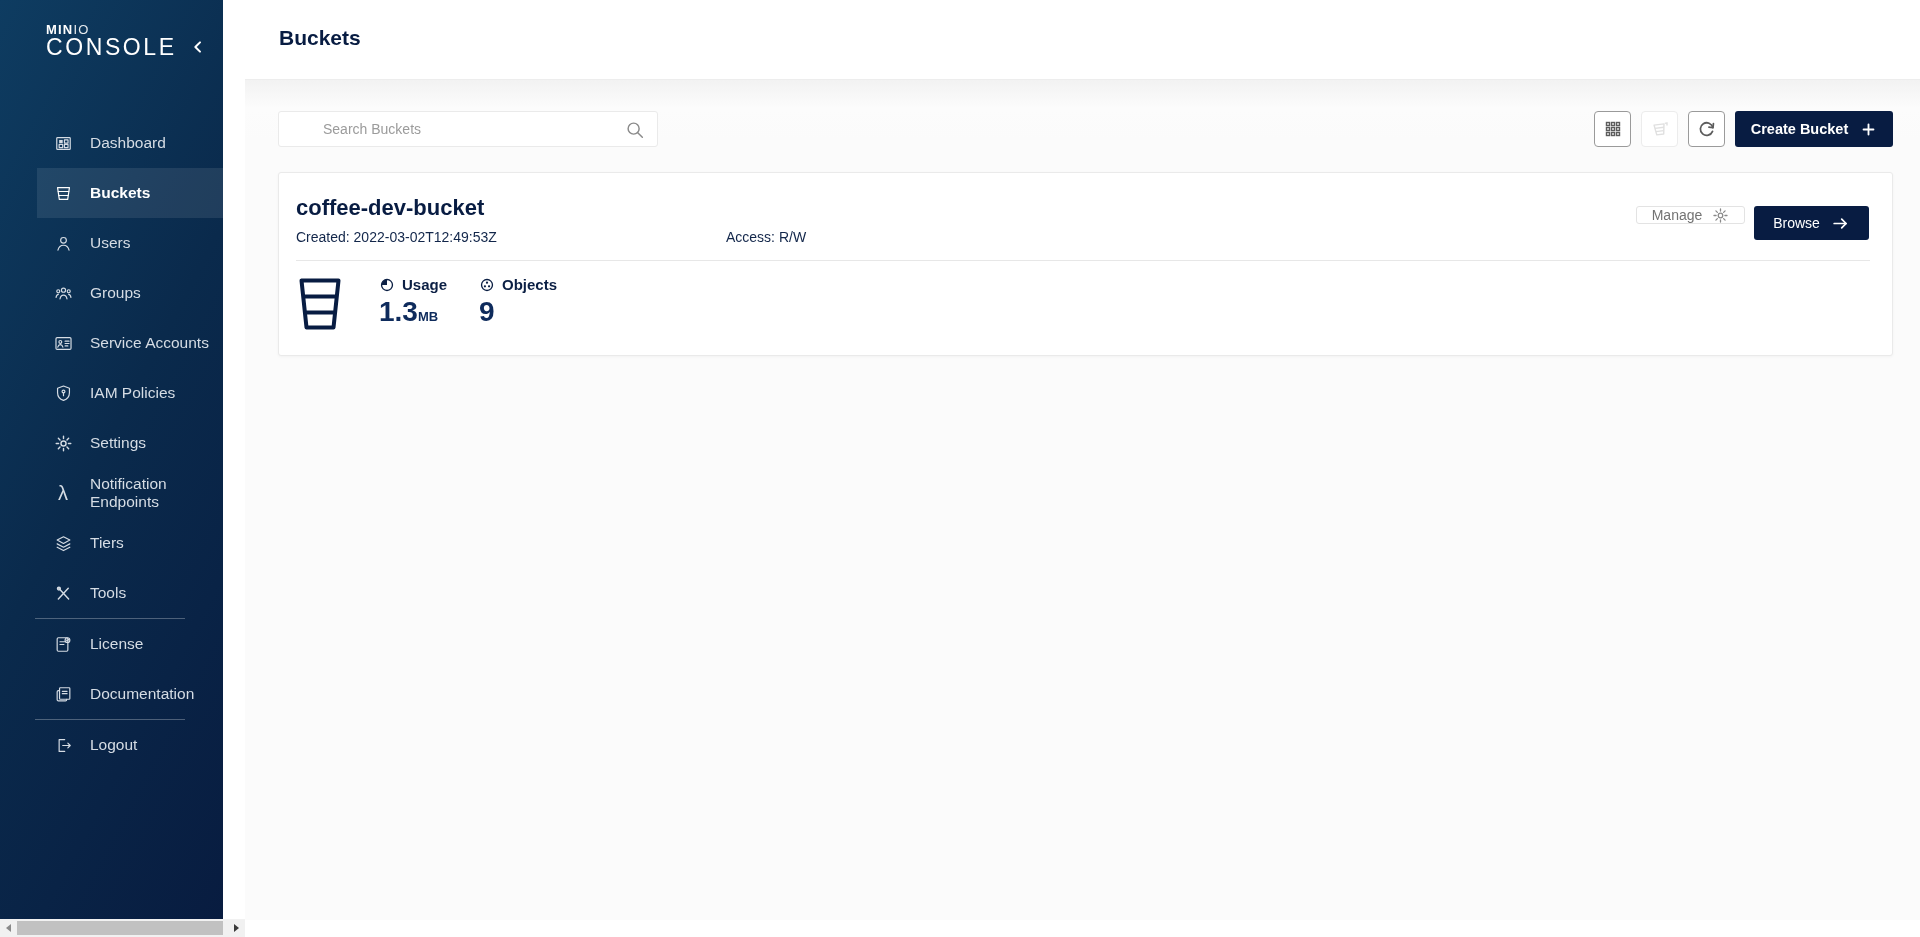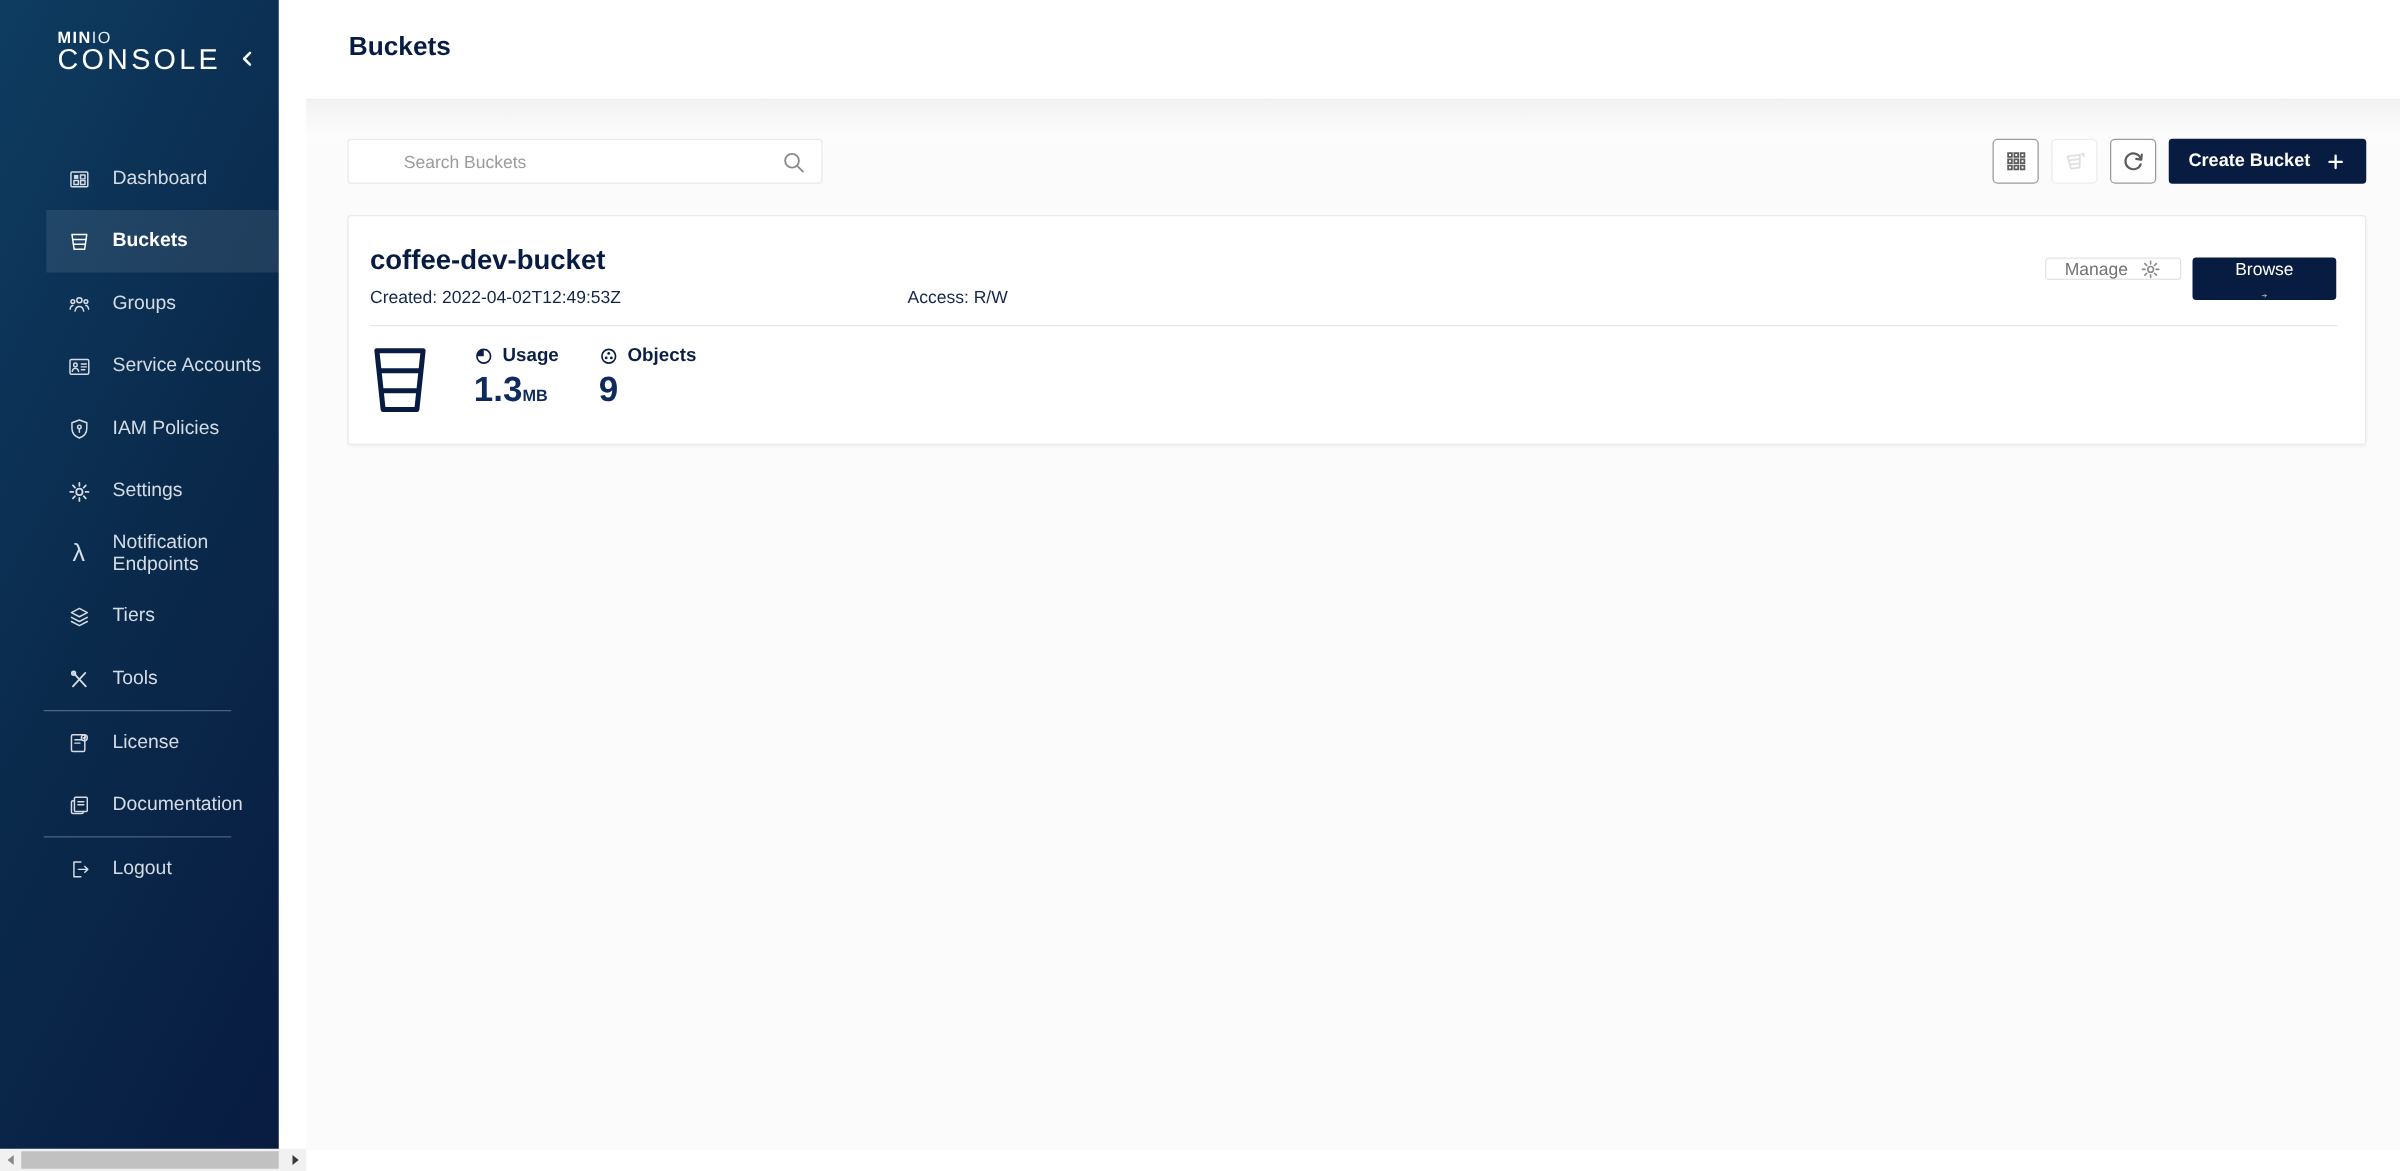--- a/index.html
+++ b/index.html
@@ -64,21 +64,21 @@
   .metrics-row { margin-top:15px; display:flex; align-items:flex-start; }
   .big-bucket { margin-right:35px; }
   .metric { margin-right:32px; min-width:58px; }
   .metric-label { display:flex; align-items:center; gap:7px; font-size:15px; font-weight:700; color:#0b1f44; }
   .metric-value { margin-top:5px; font-size:28px; font-weight:700; color:#0e2b5c; line-height:28px; }
   .metric-value .unit { font-size:13px; }
   .card-buttons { position:absolute; right:23px; top:33px; display:flex; gap:9px; }
   .manage-btn { width:109px; height:18px; background:#fff; border:1px solid #e3e3e3; border-radius:3px;
     color:#737373; font-size:14px; display:flex; align-items:center; justify-content:center; gap:10px; cursor:pointer; }
   .browse-btn { width:115px; height:34px; background:#081C42; border:none; border-radius:3px;
-    color:#fff; font-size:14px; display:flex; align-items:center; justify-content:center; gap:11px; cursor:pointer;flex-direction:column; }
+    color:#fff; font-size:14px; display:flex; align-items:center; justify-content:center; gap:11px; cursor:pointer; }
 
   
   .hscrollbar { position:absolute; left:0; top:919px; width:245px; height:18px; background:#f1f1f1; z-index:3; }
   .sb-arrow { position:absolute; top:0; width:17px; height:18px; display:flex; align-items:center; justify-content:center; cursor:pointer; }
   .sb-arrow.left { left:0; }
   .sb-arrow.right { right:0; }
   .tri-left { width:0; height:0; border-top:4px solid transparent; border-bottom:4px solid transparent; border-right:5px solid #8a8a8a; }
   .tri-right { width:0; height:0; border-top:4px solid transparent; border-bottom:4px solid transparent; border-left:5px solid #3a3a3a; }
   .sb-thumb { position:absolute; left:17px; top:2px; width:206px; height:14px; background:#c1c1c1; cursor:grab; }
 </style>
@@ -110,20 +110,29 @@
         <span>Dashboard</span>
     </div>
     <div class="menu-item selected">
       <span class="mi-icon">
         <svg width="19" height="19" viewBox="0 0 24 24" class="mi-svg">
             <path d="M4.5 4.5h15l-2.2 15H6.7z"></path>
             <path d="M5.3 9.5h13.4M6 14.5h12"></path>
           </svg>
       </span>
         <span>Buckets</span>
+    </div>
+    <div class="menu-item">
+      <span class="mi-icon">
+        <svg width="19" height="19" viewBox="0 0 24 24" class="mi-svg">
+            <circle cx="12" cy="8" r="3.6"></circle>
+            <path d="M5 20.5c1-4.2 3.6-6.3 7-6.3s6 2.1 7 6.3"></path>
+          </svg>
+      </span>
+        <span>Users</span>
     </div>
     <div class="menu-item">
       <span class="mi-icon">
         <svg width="19" height="19" viewBox="0 0 24 24" class="mi-svg">
             <circle cx="12" cy="7.8" r="2.6"></circle>
             <path d="M7.6 18.8c.6-3 2.2-4.7 4.4-4.7s3.8 1.7 4.4 4.7"></path>
             <circle cx="5.4" cy="9.2" r="1.9"></circle>
             <path d="M2.6 16.8c.4-2.3 1.5-3.6 2.9-3.7"></path>
             <circle cx="18.6" cy="9.2" r="1.9"></circle>
             <path d="M21.4 16.8c-.4-2.3-1.5-3.6-2.9-3.7"></path>
@@ -274,21 +283,21 @@
             <line x1="5" y1="12" x2="19" y2="12"></line>
           </svg>
       </button>
     </div>
   </div>
 
   <section class="bucket-card">
     <div class="card-name">coffee-dev-bucket</div>
 
     <div class="meta-row">
-      <div class="meta-created">Created: 2022-04-02T12:49:53Z</div>
+      <div class="meta-created">Created: 2022-03-02T12:49:53Z</div>
       <div>Access: R/W</div>
     </div>
 
     <div class="card-divider"></div>
 
     <div class="metrics-row">
       <div class="big-bucket">
         <svg width="48" height="56" viewBox="0 0 48 56" fill="none" stroke="#081c42" stroke-width="4" stroke-linejoin="round">
             <path d="M5.5 4.5h37l-5 47h-27z"></path>
             <path d="M7.4 20.5h33.2M9.1 36.5h29.8"></path>

